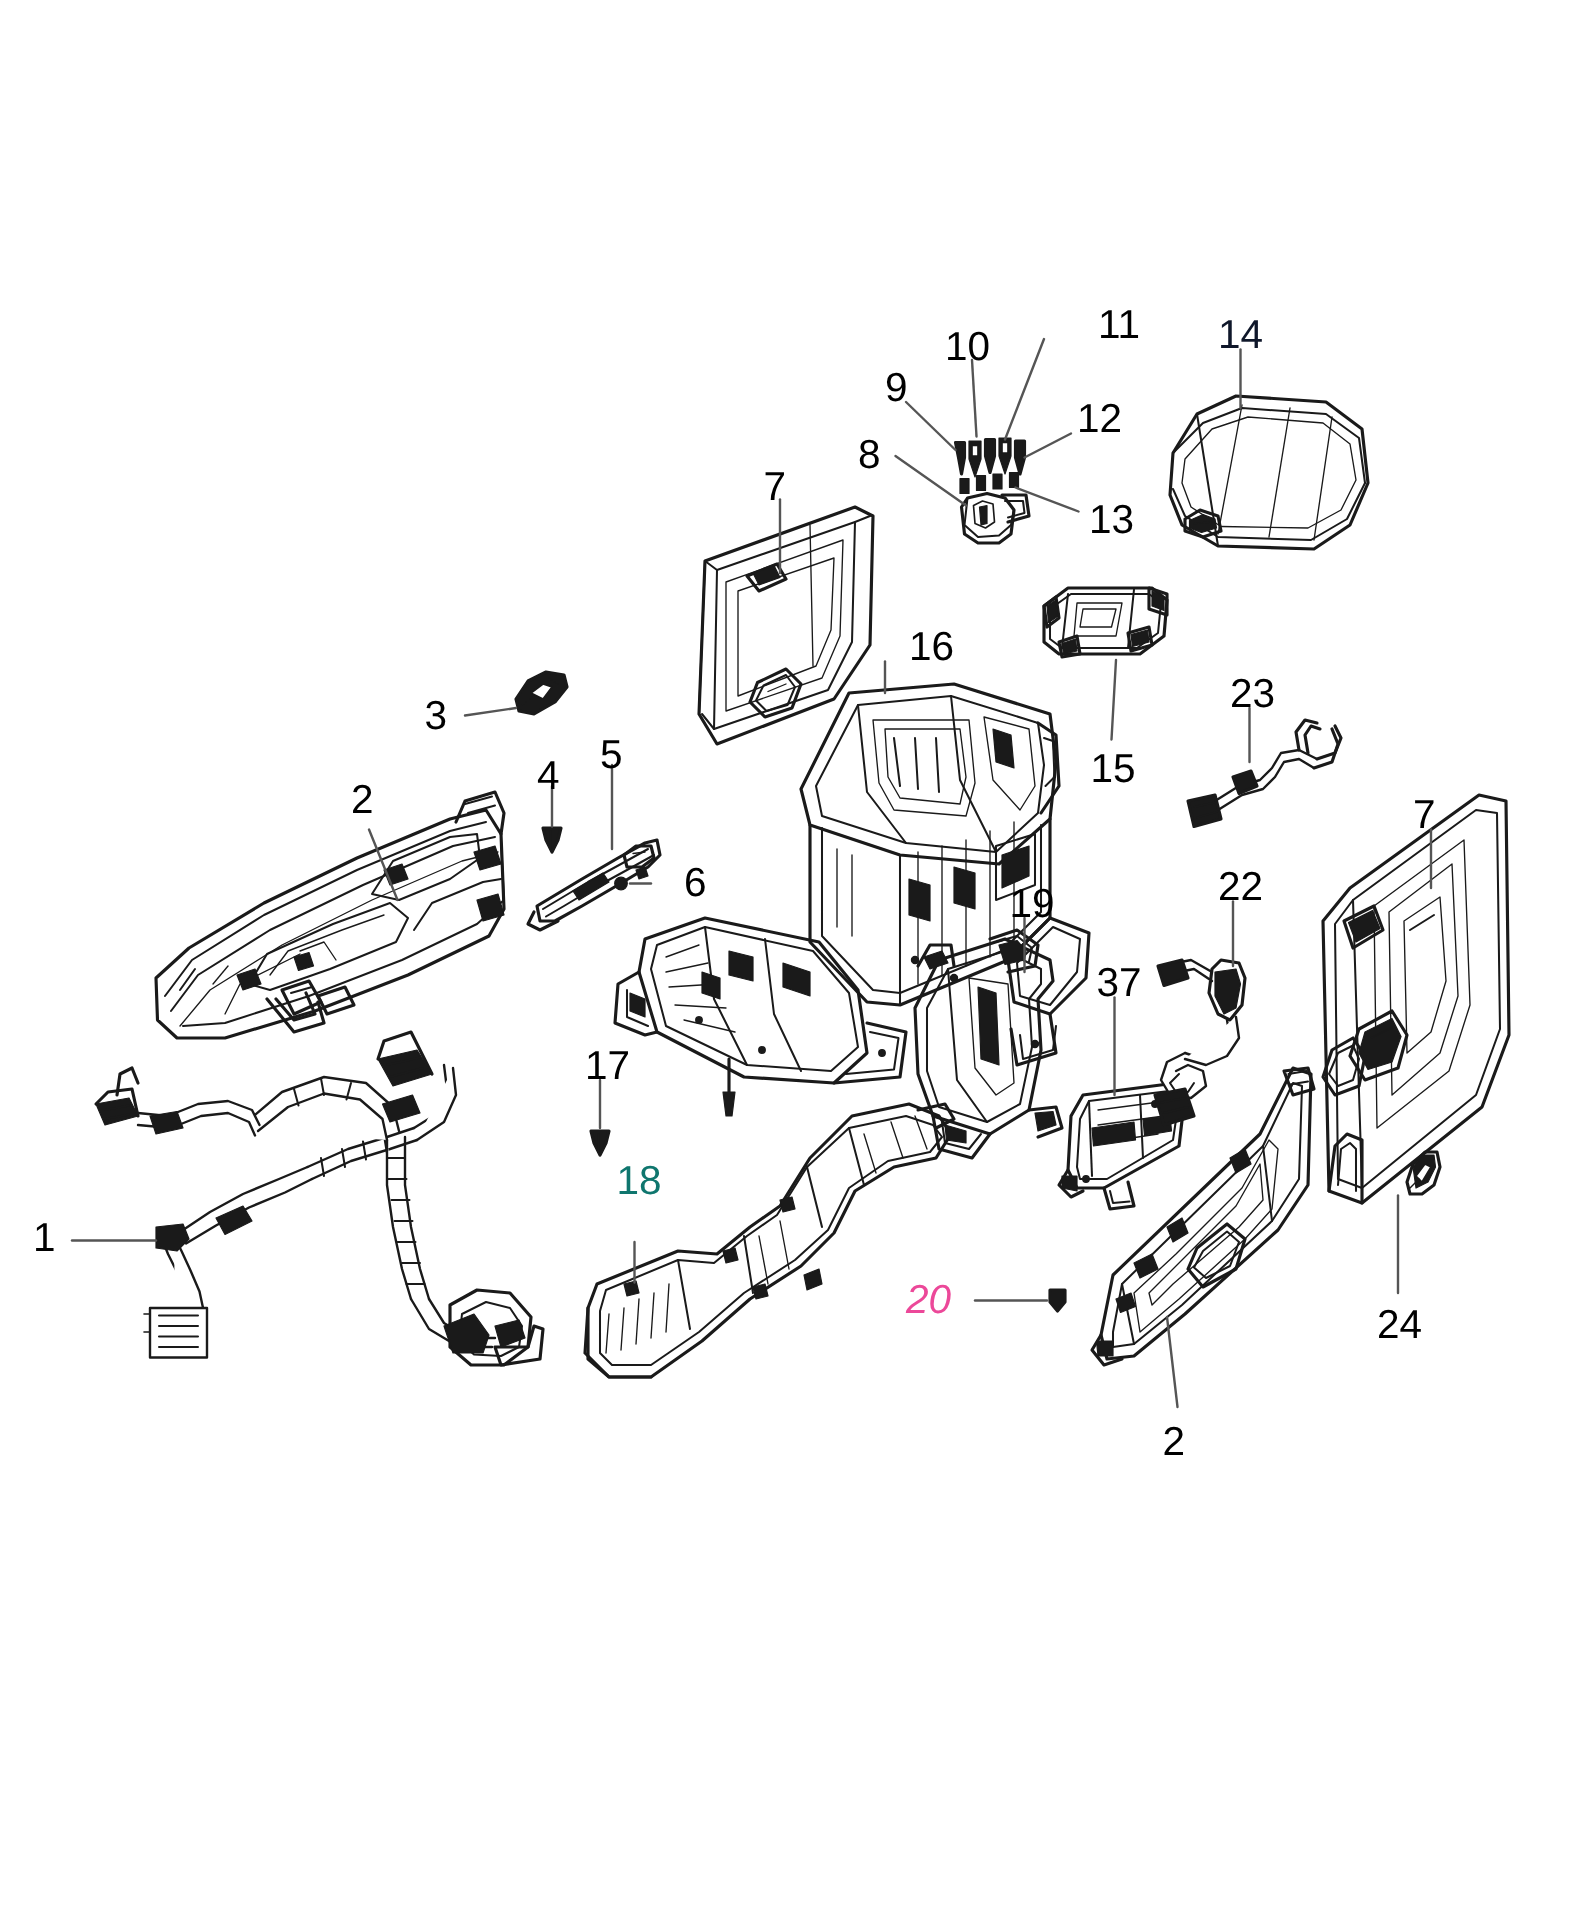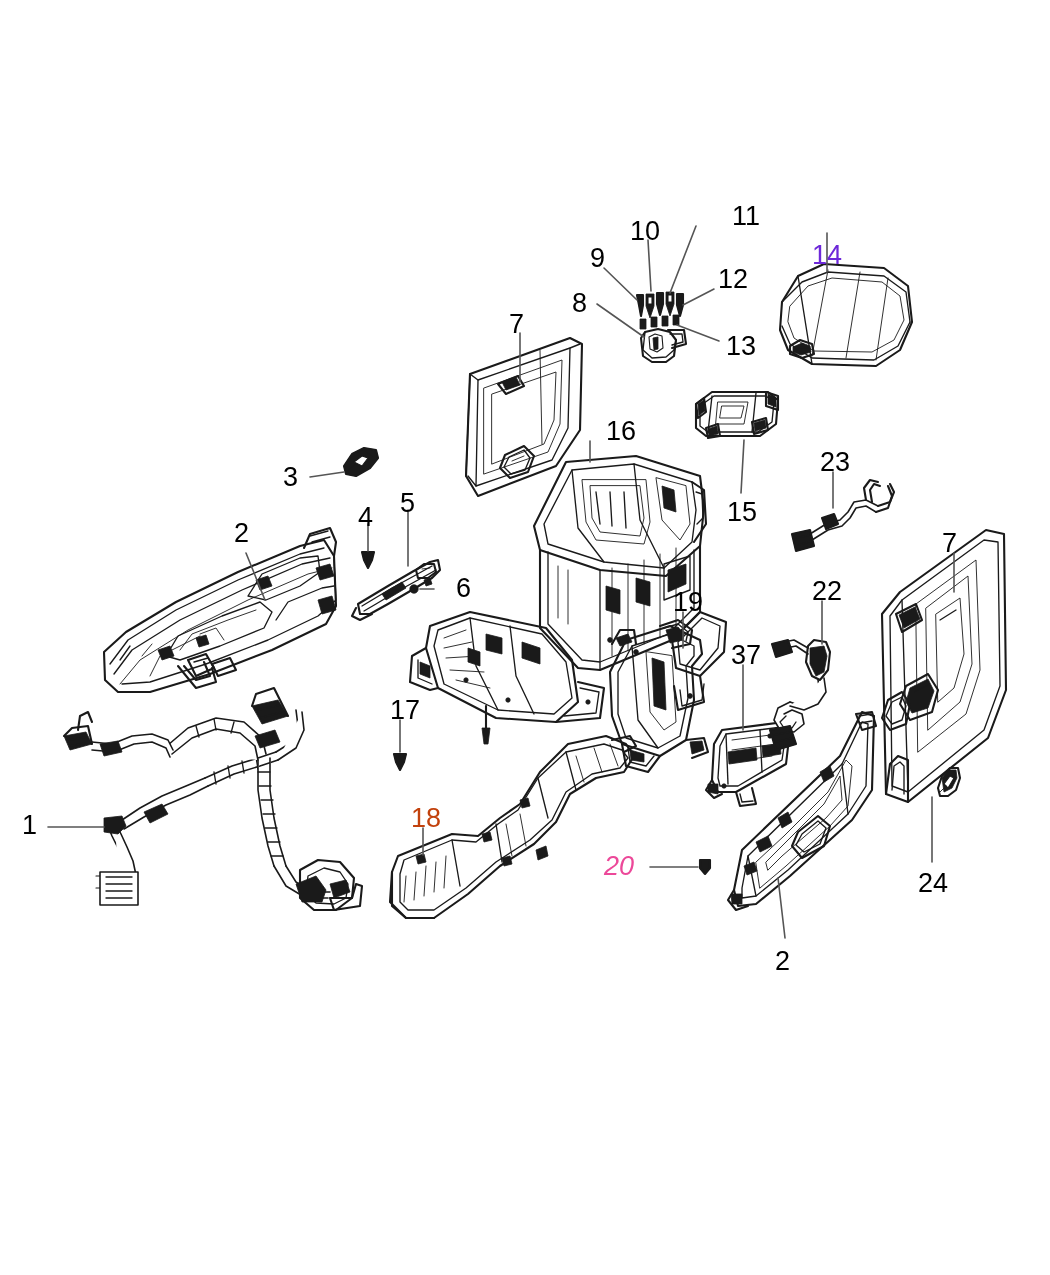--- a/index.html
+++ b/index.html
@@ -441,25 +441,25 @@
       <div class="callout" style="left: 358px; top: 504px; color: rgb(0, 0, 0);">4</div>
       <div class="callout" style="left: 400px; top: 490px; color: rgb(0, 0, 0);">5</div>
       <div class="callout" style="left: 456px; top: 575px; color: rgb(0, 0, 0);">6</div>
       <div class="callout" style="left: 509px; top: 311px; color: rgb(0, 0, 0);">7</div>
       <div class="callout" style="left: 572px; top: 290px; color: rgb(0, 0, 0);">8</div>
       <div class="callout" style="left: 590px; top: 245px; color: rgb(0, 0, 0);">9</div>
       <div class="callout" style="left: 630px; top: 218px; color: rgb(0, 0, 0);">10</div>
       <div class="callout" style="left: 688px; top: 203px; color: rgb(0, 0, 0); margin-left: 44px;">11</div>
       <div class="callout" style="left: 718px; top: 266px; color: rgb(0, 0, 0);">12</div>
       <div class="callout" style="left: 726px; top: 333px; color: rgb(0, 0, 0);">13</div>
-      <div class="callout" style="left: 812px; top: 210px; color: #6d28d9; margin-top: 32px;">14</div>
+      <div class="callout" style="left: 812px; top: 210px; color: #0f172a;">14</div>
       <div class="callout" style="left: 727px; top: 499px; color: rgb(0, 0, 0);">15</div>
       <div class="callout" style="left: 578px; top: 418px; color: rgb(0, 0, 0); margin-left: 28px;">16</div>
       <div class="callout" style="left: 390px; top: 697px; color: rgb(0, 0, 0);">17</div>
-      <div class="callout" style="left: 411px; top: 805px; color: #c2410c; text-align: right;">18</div>
+      <div class="callout" style="left: 411px; top: 774px; color: #0f766e; text-align: right;">18</div>
       <div class="callout" style="left: 673px; top: 589px; color: rgb(0, 0, 0);">19</div>
       <div class="callout" style="left: 604px; top: 853px; color: #ec4899; font-style: italic;">20</div>
       <div class="callout" style="left: 731px; top: 642px; color: rgb(0, 0, 0);">37</div>
       <div class="callout" style="left: 812px; top: 578px; color: rgb(0, 0, 0);">22</div>
       <div class="callout" style="left: 820px; top: 449px; color: rgb(0, 0, 0);">23</div>
       <div class="callout" style="left: 942px; top: 530px; color: rgb(0, 0, 0);">7</div>
       <div class="callout" style="left: 775px; top: 948px; color: rgb(0, 0, 0);">2</div>
       <div class="callout" style="left: 918px; top: 870px; color: rgb(0, 0, 0);">24</div>
     </div>
 

